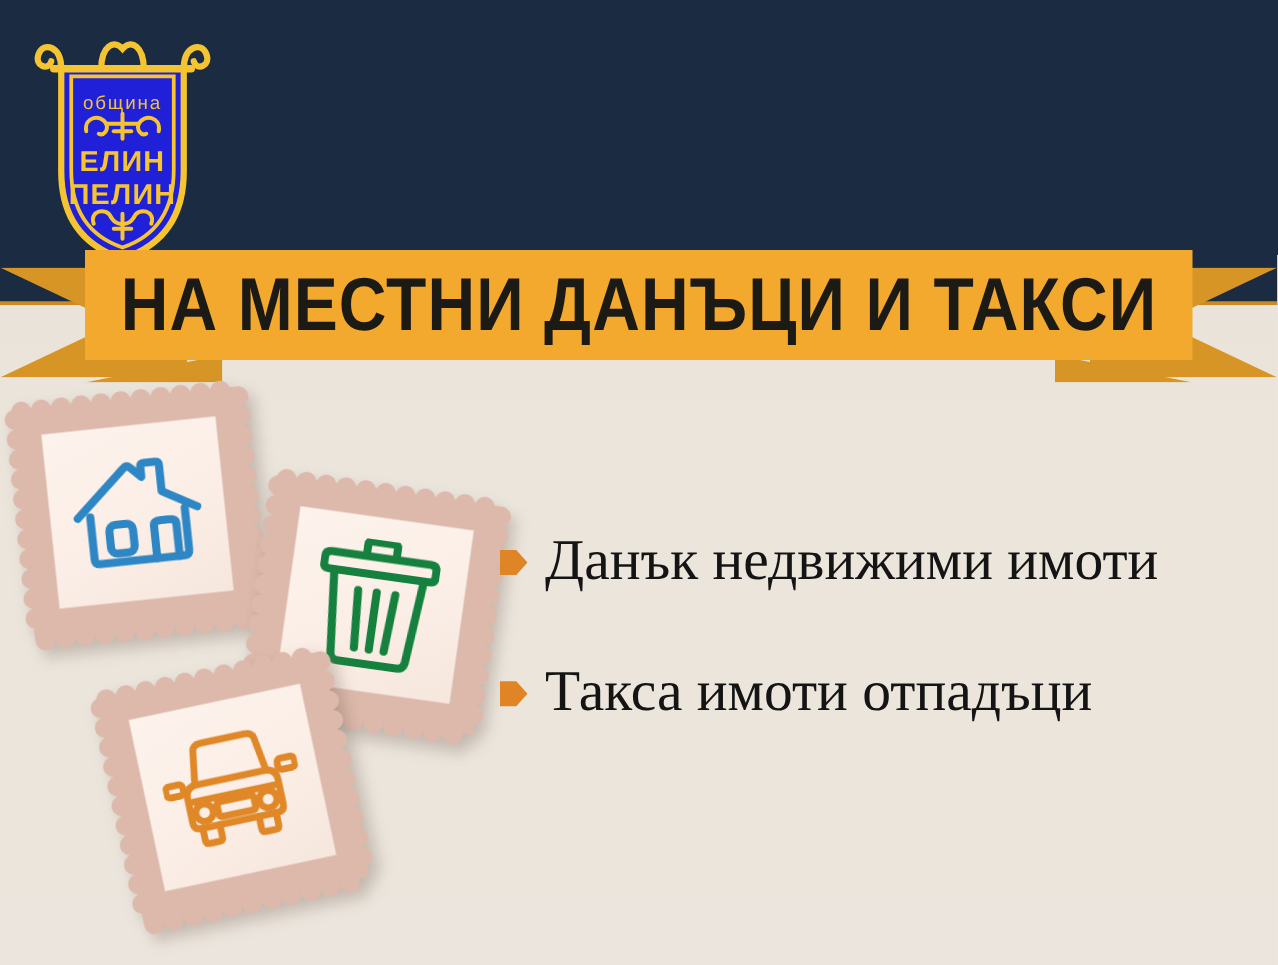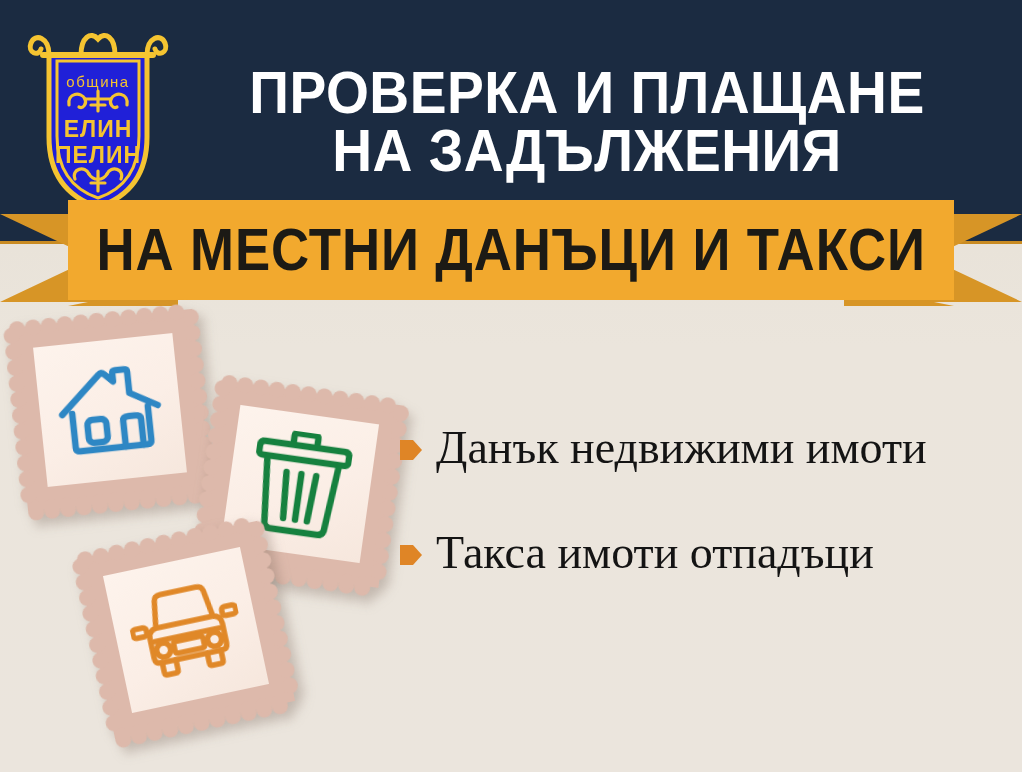--- a/index.html
+++ b/index.html
@@ -60,21 +60,21 @@
     position:absolute;left:68px;top:86px;width:110px;height:22px;
     background:#d79526;
     clip-path:polygon(0 100%, 100% 0, 100% 100%);
   }
   .ribbon-fold-r{
     position:absolute;right:68px;top:86px;width:110px;height:22px;
     background:#d79526;
     clip-path:polygon(0 0, 100% 100%, 0 100%);
   }
   .ribbon-main{
-    position:absolute;left:68px;top:2px;width:886px;height:100px;
+    position:absolute;left:68px;top:2px;width:886px;height:88px;
     background:#f2a92e;
     display:flex;align-items:center;justify-content:center;
   }
   .ribbon-text{
     color:#1c1a15;
     font-weight:bold;
     font-size:60px;
     line-height:1;
     letter-spacing:1px;
     transform:scaleX(0.88);
@@ -166,24 +166,20 @@
         <g fill="none" stroke="#f5c431" stroke-width="3.2" stroke-linecap="round">
           <path d="M52 150 C48 140 62 136 66 145"></path>
           <path d="M98 150 C102 140 88 136 84 145"></path>
           <path d="M66 145 C70 152 80 152 84 145"></path>
           <path d="M75 142 L75 162"></path>
           <path d="M68 154 L82 154"></path>
         </g>
       </svg>
     </div>
 
-    <div class="title-wrap">
-      <div class="title-line">ПРОВЕРКА И ПЛАЩАНЕ</div>
-      <div class="title-line">НА ЗАДЪЛЖЕНИЯ</div>
-    </div>
 
     <div class="header-accent"></div>
   </div>
 
   <div class="ribbon">
     <div class="ribbon-tail left"></div>
     <div class="ribbon-tail right"></div>
     <div class="ribbon-fold-l"></div>
     <div class="ribbon-fold-r"></div>
     <div class="ribbon-main">

